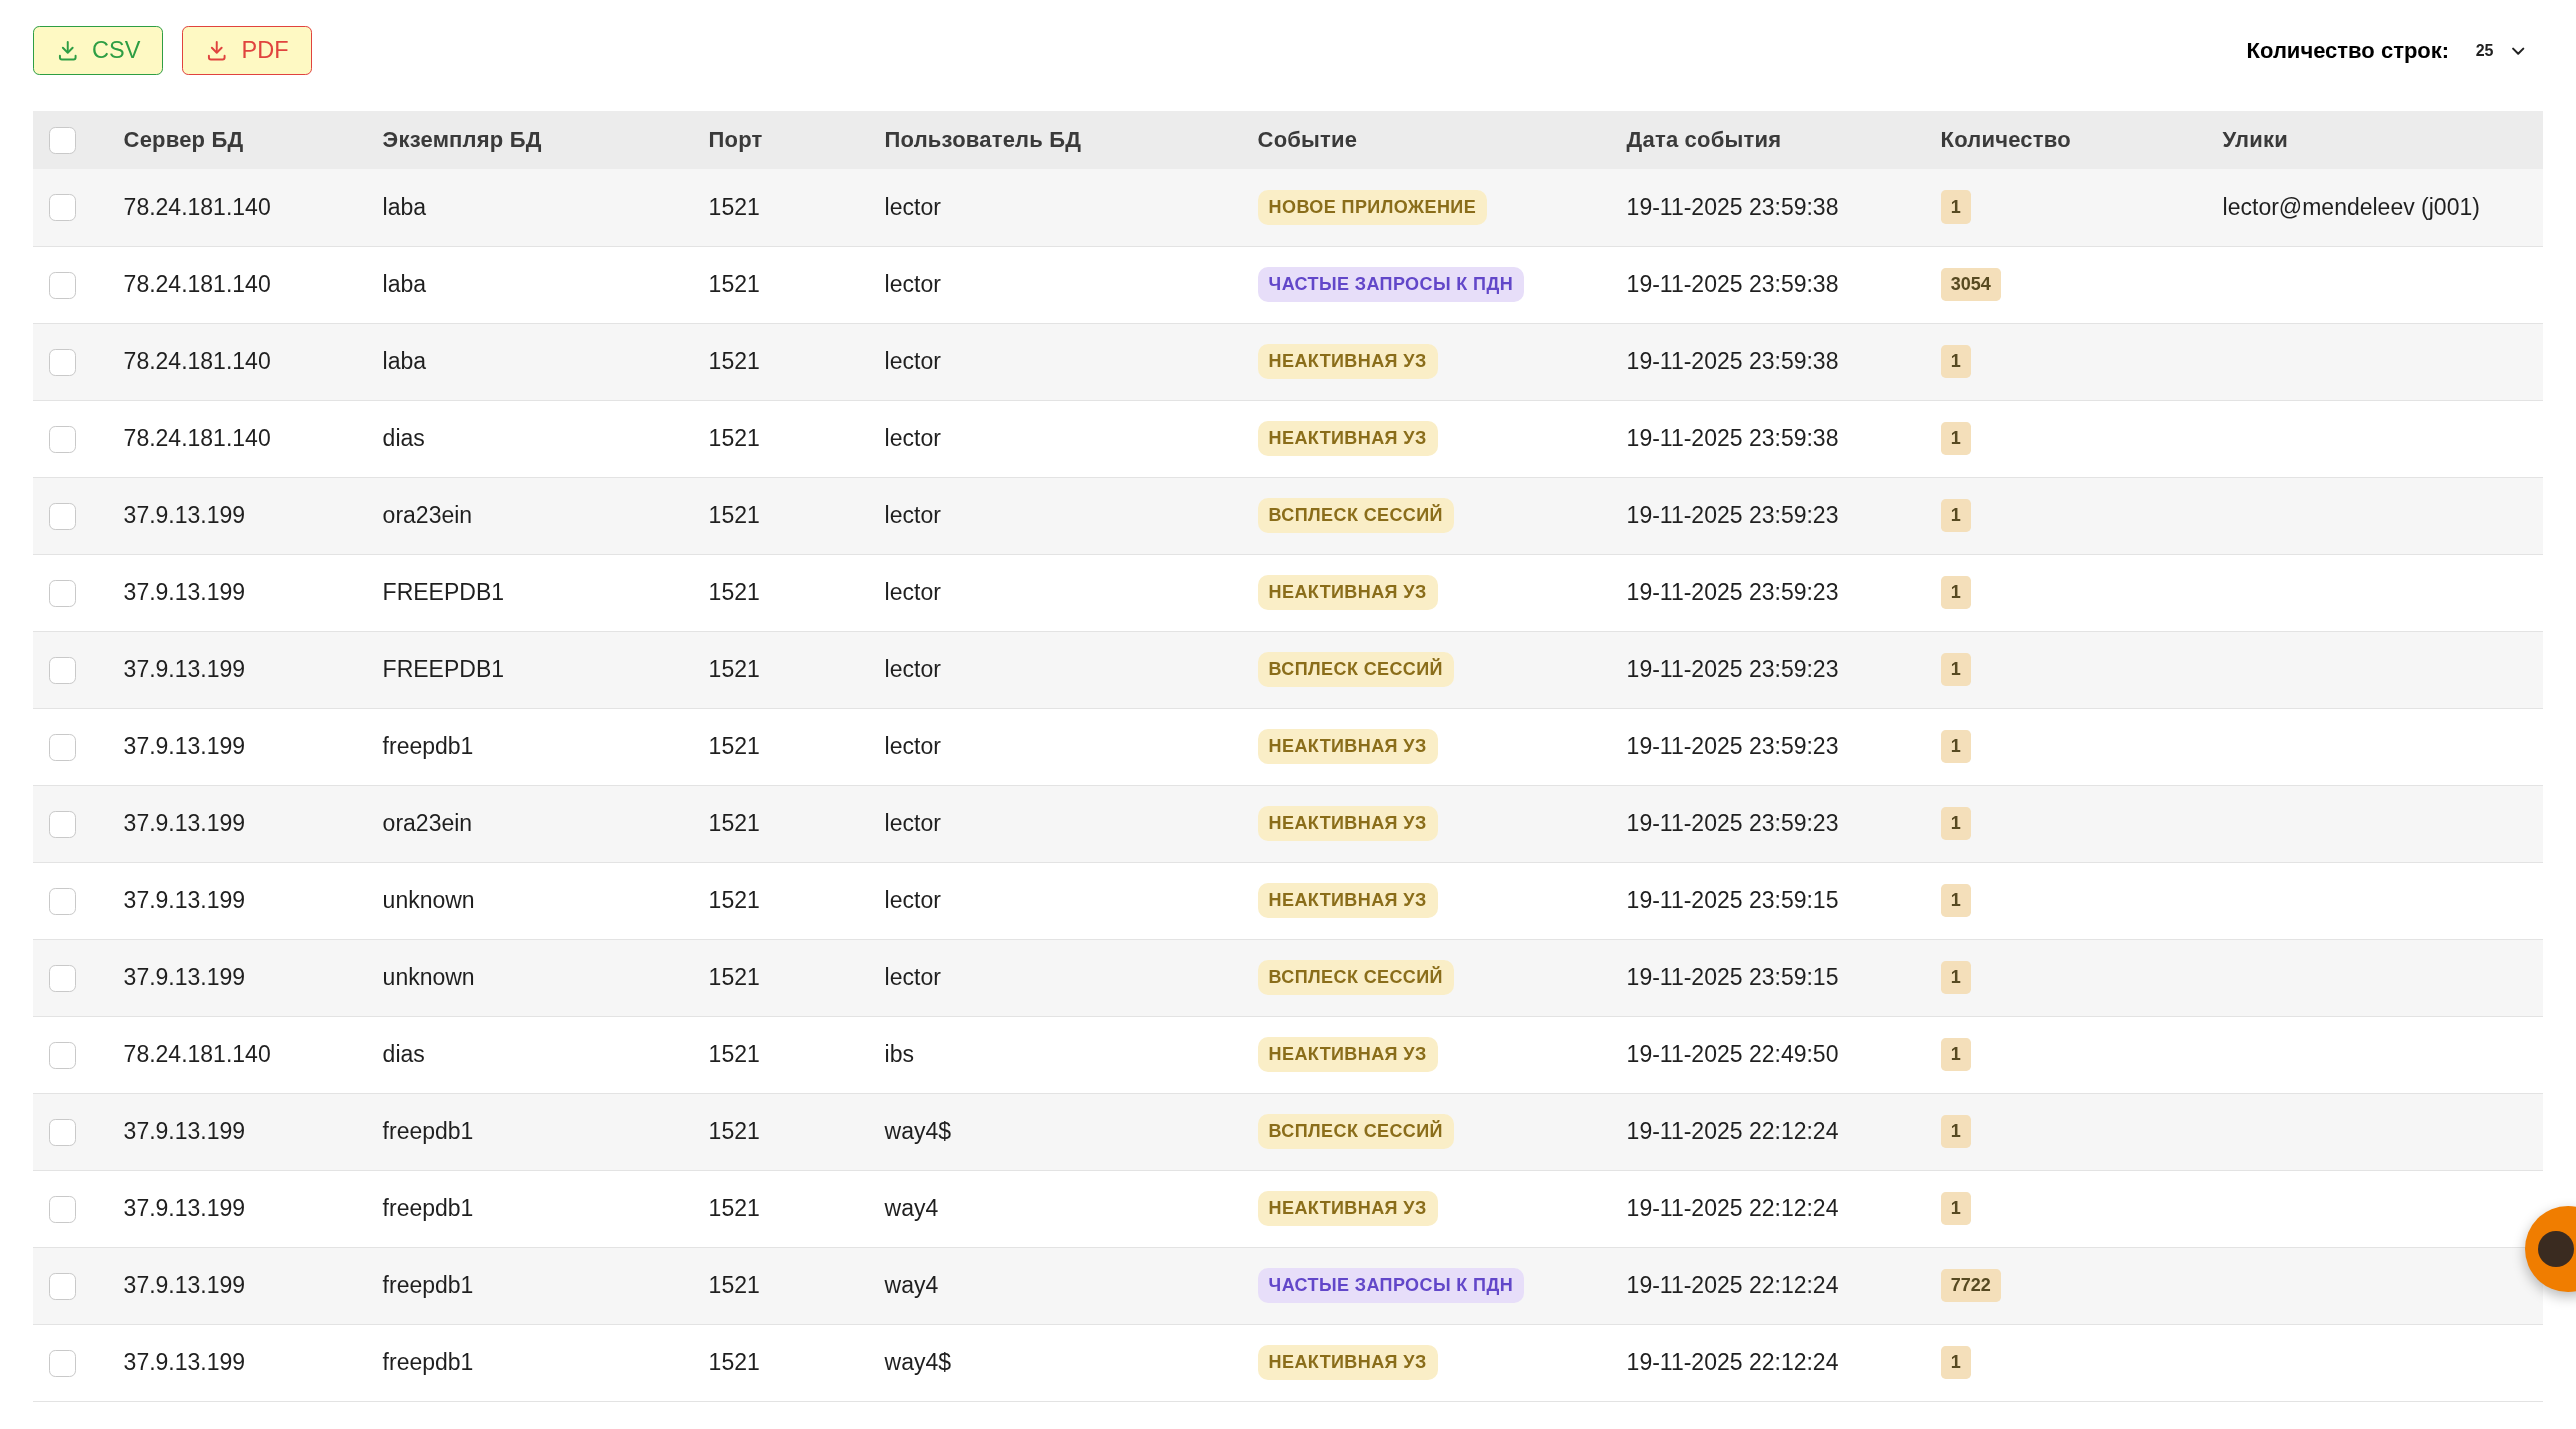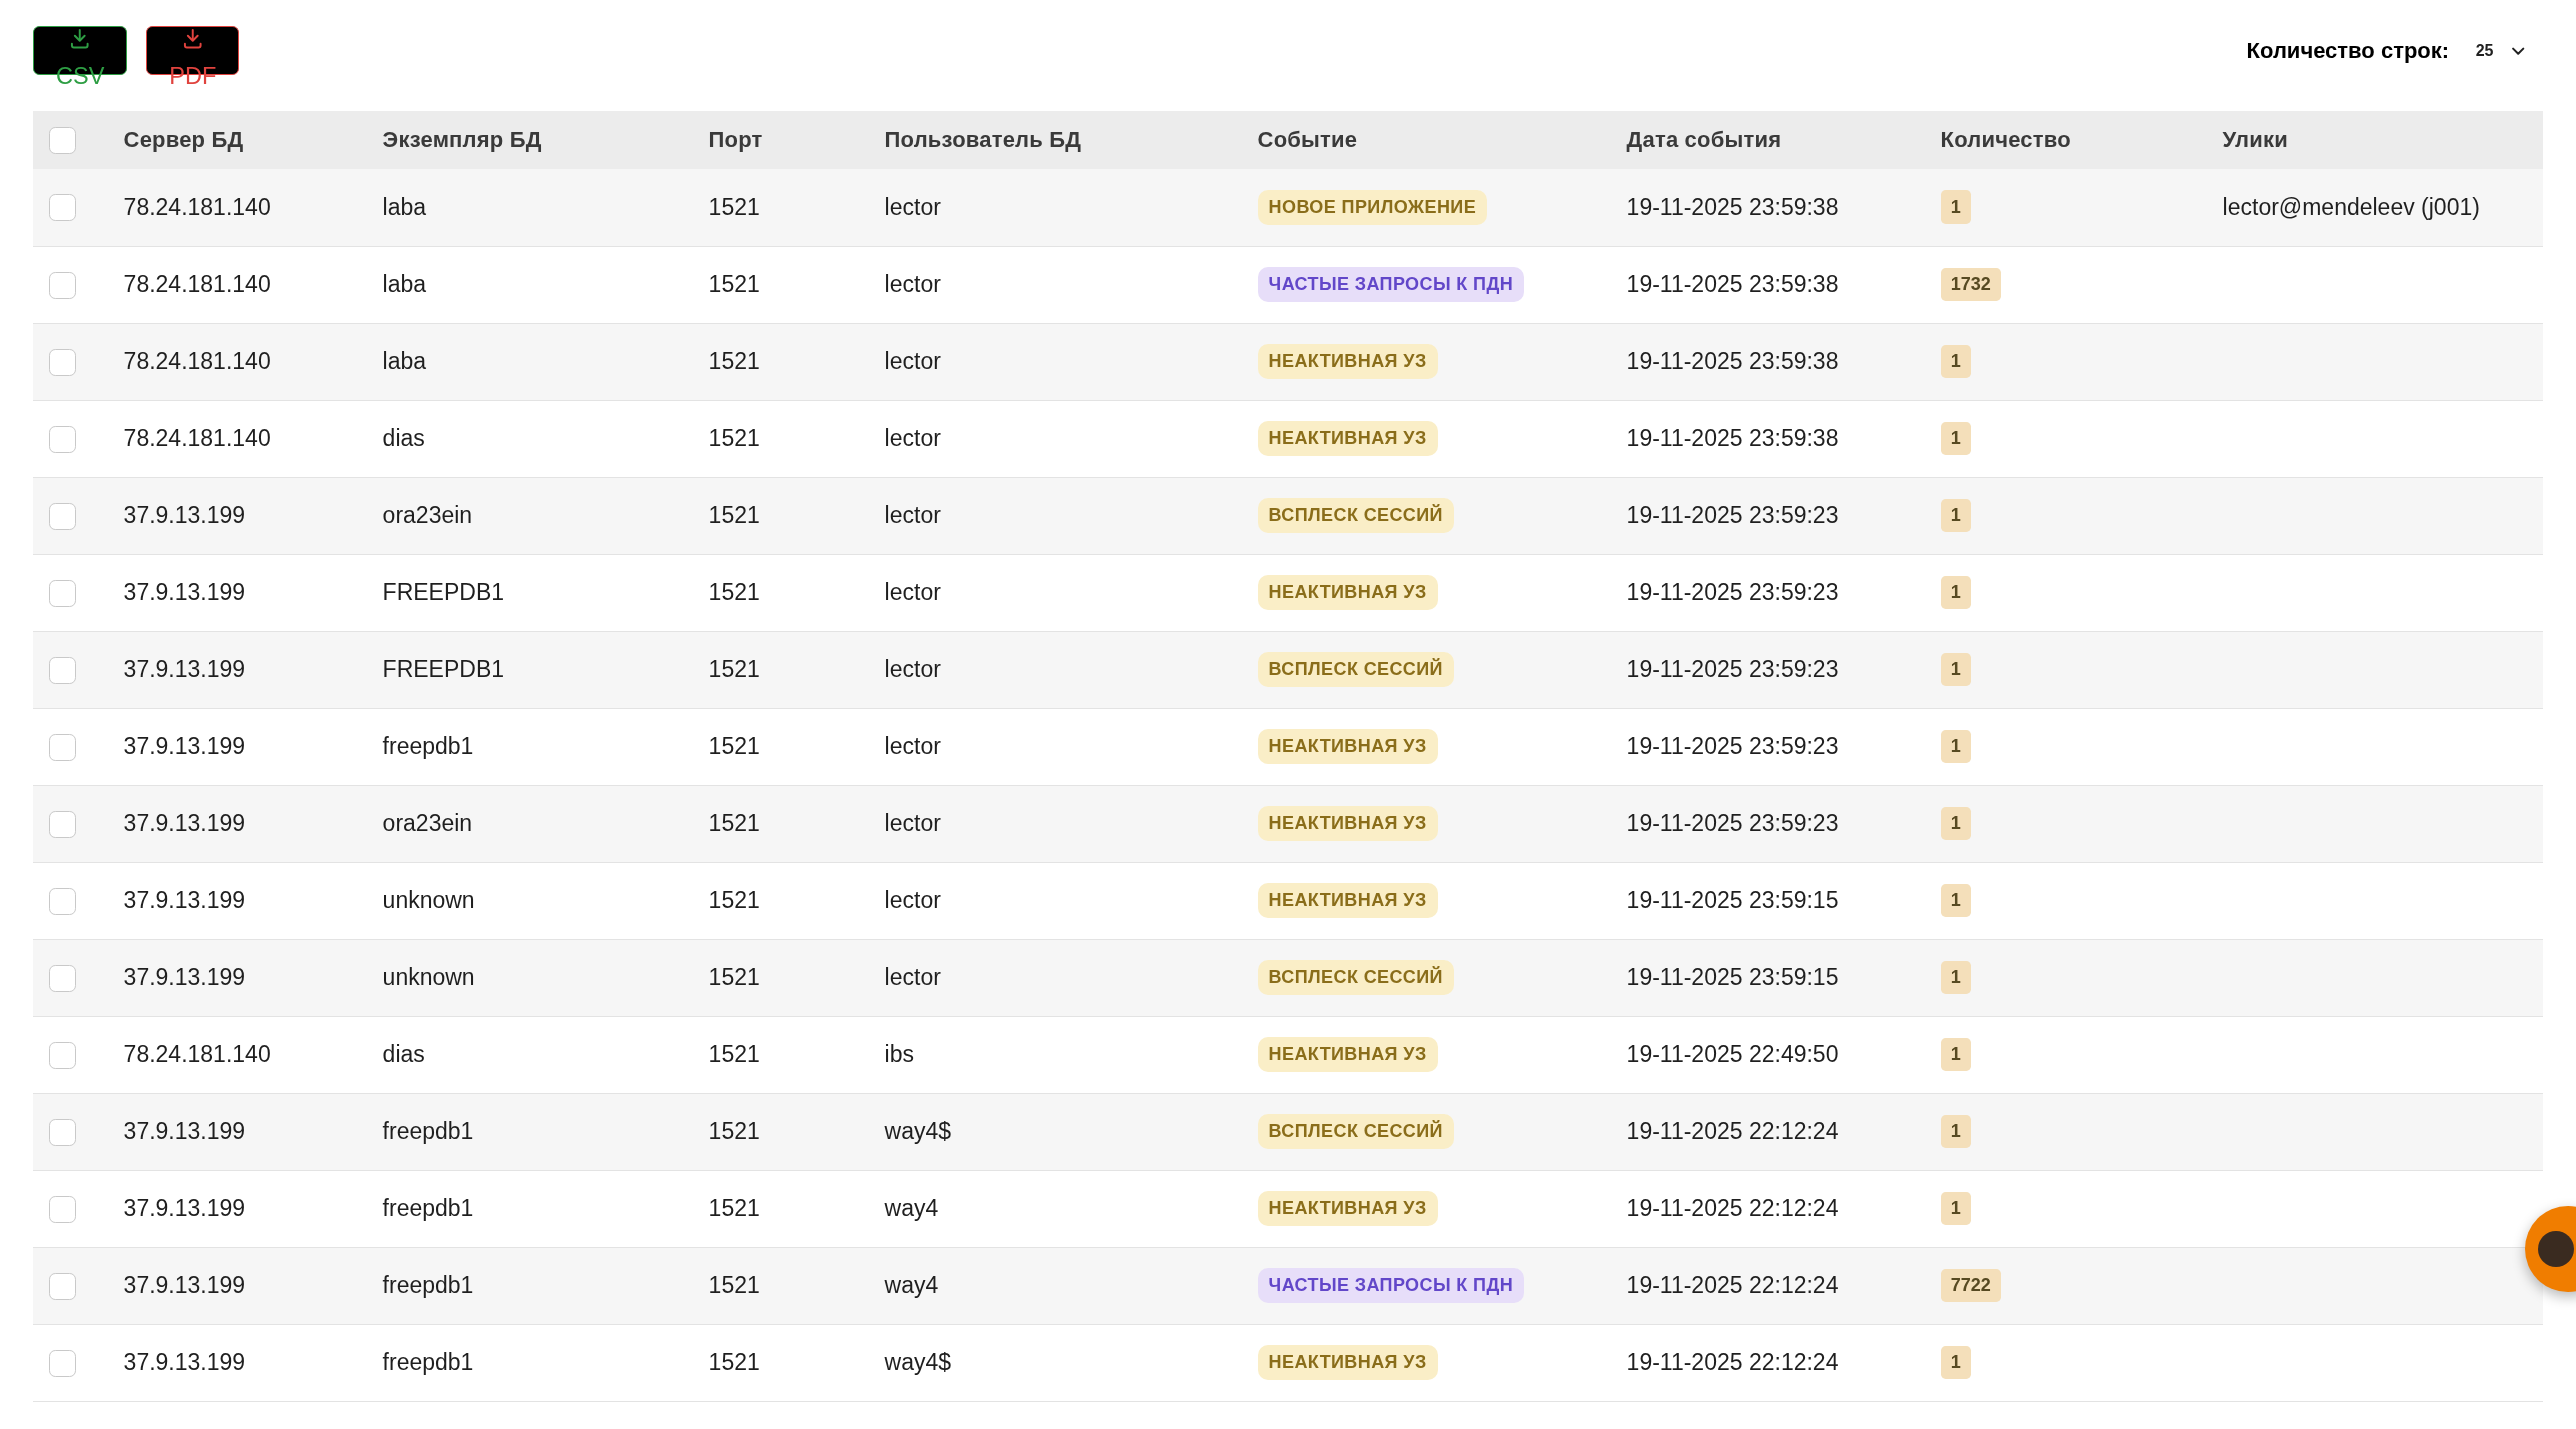--- a/index.html
+++ b/index.html
@@ -14,23 +14,23 @@
   
   .toolbar {
     display:flex; justify-content:space-between; align-items:center;
     padding:23.5px 45px 0 33px;
     height:78px;
   }
   .toolbar-left { display:flex; align-items:center; gap:19px; }
   .btn {
     display:inline-flex; align-items:center; gap:12.6px;
     height:49px; padding:0 22px;
-    background:#000000; border-radius:6.3px;
+    background:#fef9c3; border-radius:6.3px;
     font-size:23.5px; font-weight:400;
-    font-family:inherit; cursor:pointer;flex-direction:column;
+    font-family:inherit; cursor:pointer;
   }
   .btn-csv { border:1.6px solid var(--accent-green,#2e9e44); color:var(--accent-green,#2e9e44); }
   .btn-pdf { border:1.6px solid var(--accent-red,#e0433e); color:var(--accent-red,#e0433e); }
   .btn svg { display:block; }
   .toolbar-right { display:flex; align-items:center; gap:23.5px; }
   .rows-label { font-size:22px; font-weight:700; color:#000000; }
   .rows-select {
     display:inline-flex; align-items:center; gap:14px;
     font-size:16px; font-weight:700; color:#212121;
     cursor:pointer; padding:6.3px 3.1px;
@@ -191,21 +191,21 @@
   </tr>
 
   <tr class="data-row">
     <td class="cell-check"><span class="checkbox"></span></td>
     <td>78.24.181.140</td>
     <td>laba</td>
     <td>1521</td>
     <td>lector</td>
     <td><span class="badge badge-purple">ЧАСТЫЕ ЗАПРОСЫ К ПДН</span></td>
     <td>19-11-2025 23:59:38</td>
-    <td><span class="count-badge">1732</span></td>
+    <td><span class="count-badge">3054</span></td>
     <td></td>
   </tr>
 
   <tr class="data-row">
     <td class="cell-check"><span class="checkbox"></span></td>
     <td>78.24.181.140</td>
     <td>laba</td>
     <td>1521</td>
     <td>lector</td>
     <td><span class="badge badge-yellow">НЕАКТИВНАЯ УЗ</span></td>

